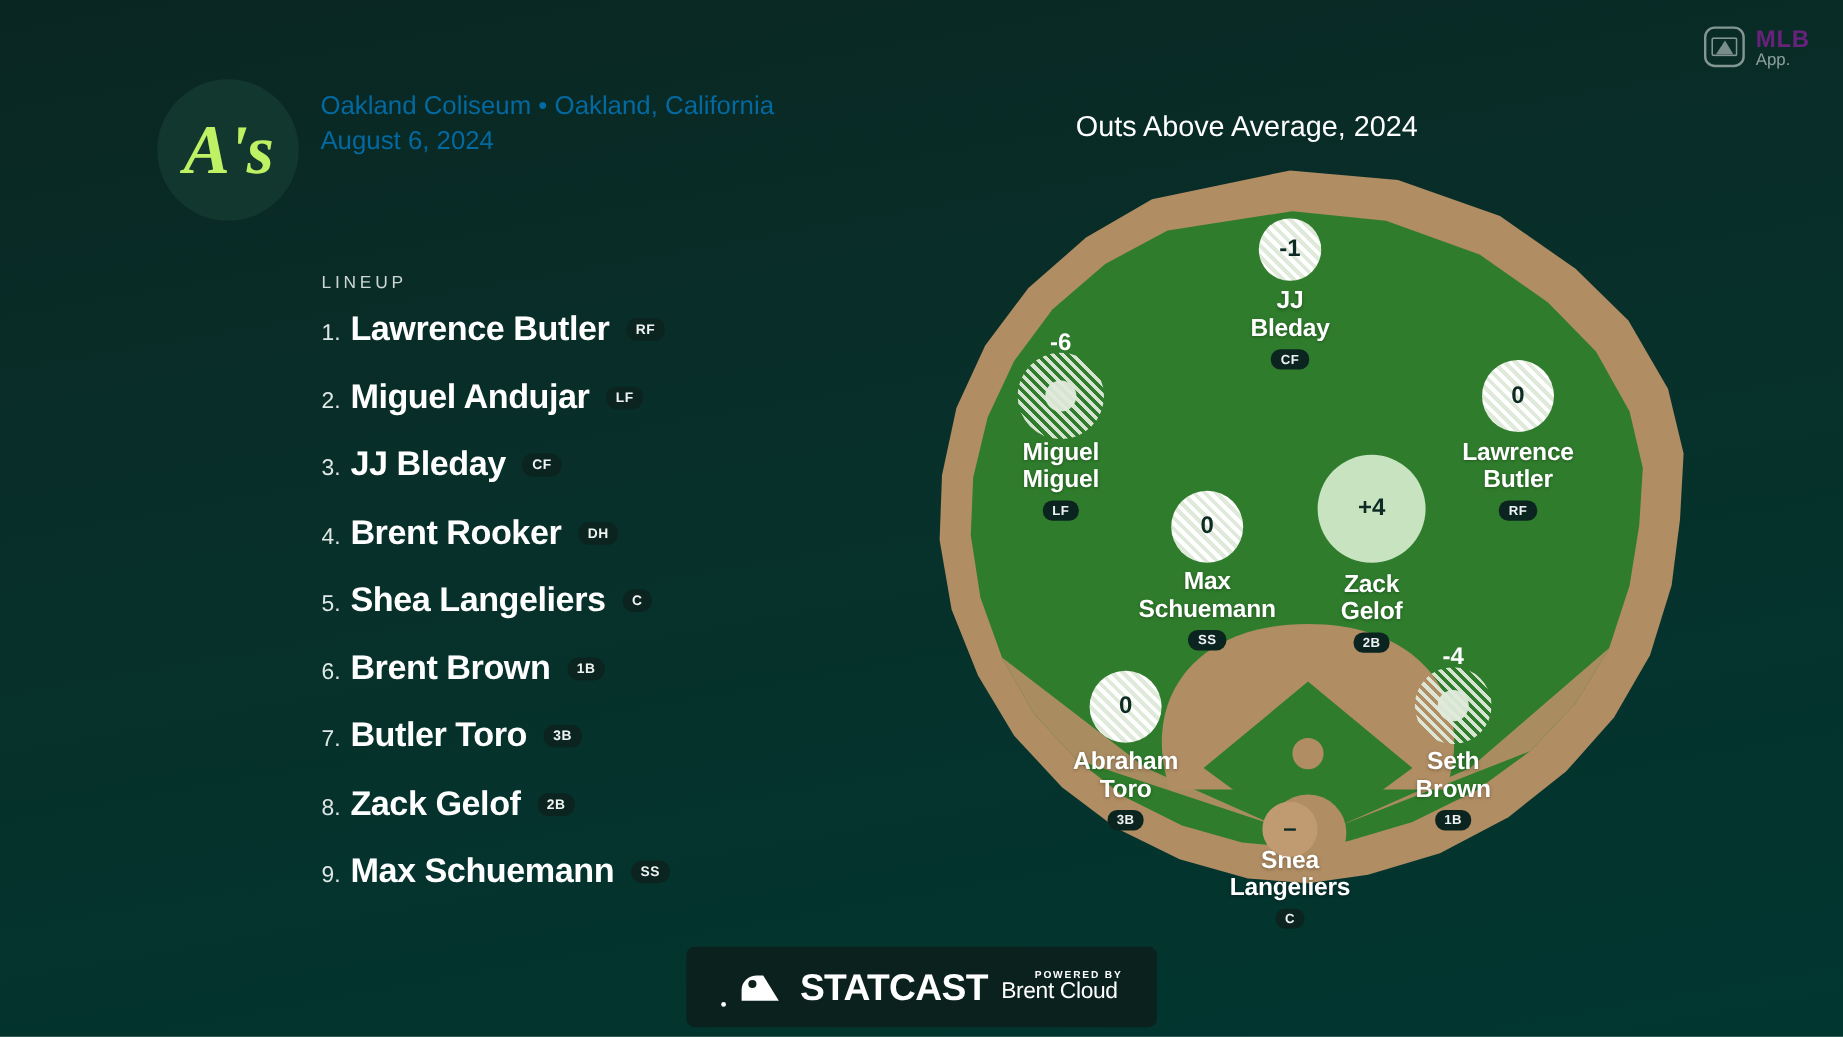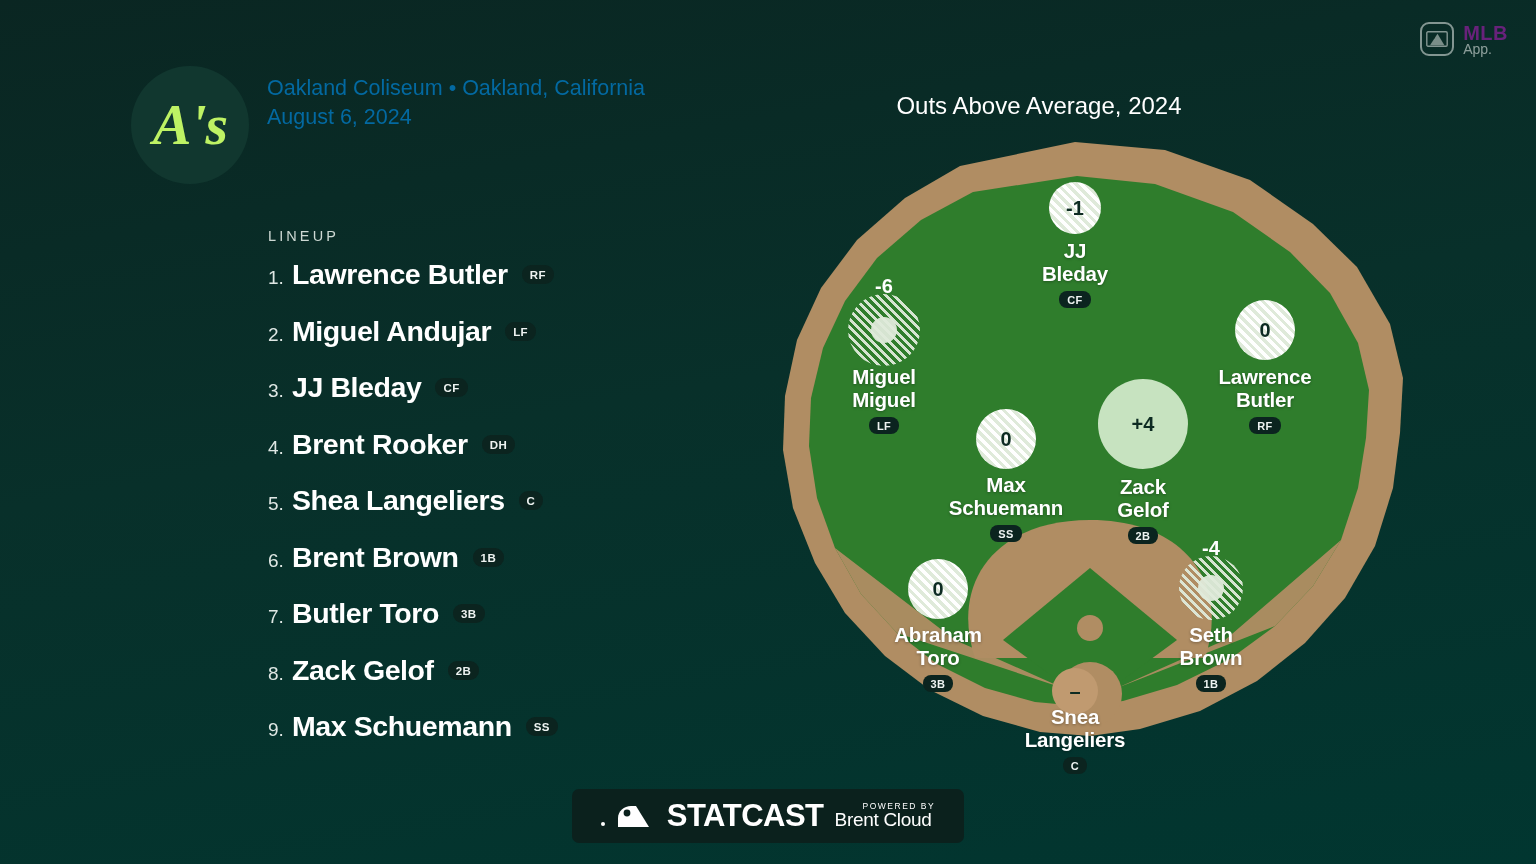--- a/index.html
+++ b/index.html
@@ -127,37 +127,37 @@
   .ppos{
     display:inline-block;margin-top:6px;
     background:#0b241f;color:#eef3f1;
     font-size:11px;font-weight:bold;
     padding:3px 8px 2px;border-radius:8px;letter-spacing:.4px;
   }
 
   
   #statcast-bar{
     position:absolute;left:572px;top:789px;
-    width:392px;height:54px;border-radius:7px;
+    width:392px;height:67px;border-radius:7px;
     background:#0b211d;
     display:flex;align-items:center;justify-content:center;gap:11px;
   }
   #statcast-bar .sc-dot{
     width:4px;height:4px;border-radius:50%;background:#fff;
     align-self:flex-end;margin-bottom:17px;
   }
   #statcast-bar .sc-word{
     font-size:31px;font-weight:bold;color:#fff;letter-spacing:-.5px;
     font-family:"Liberation Sans", sans-serif;
   }
   #statcast-bar .gc{
     line-height:1.05;
   }
   #statcast-bar .gc .pw{
-    display:block;font-size:8.5px;font-weight:normal;letter-spacing:1.5px;color:#fff;padding-left:28px;
+    display:block;font-size:8.5px;font-weight:bold;letter-spacing:1.5px;color:#fff;padding-left:28px;
   }
   #statcast-bar .gc .gcname{
     display:block;font-size:19px;color:#fff;letter-spacing:-.3px;
   }
 </style>
 </head>
 <body>
 
 <div id="mlb-app">
   <div class="badge">

